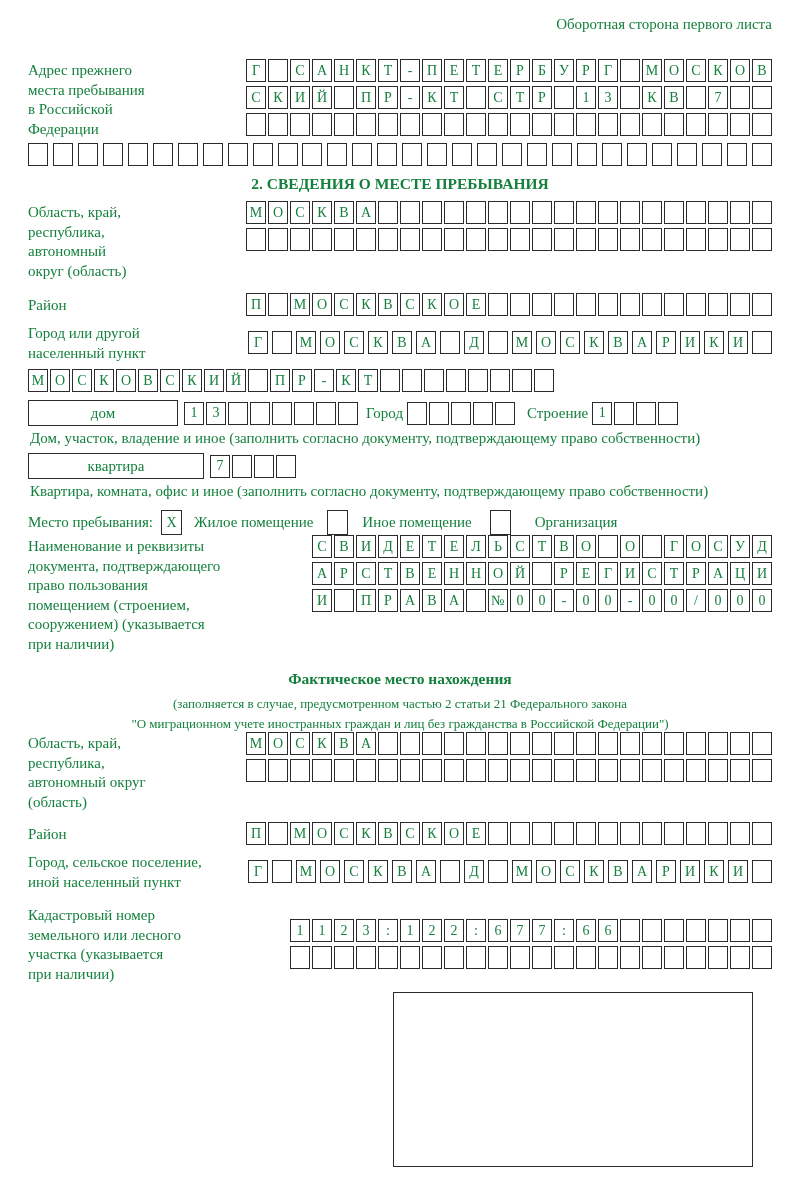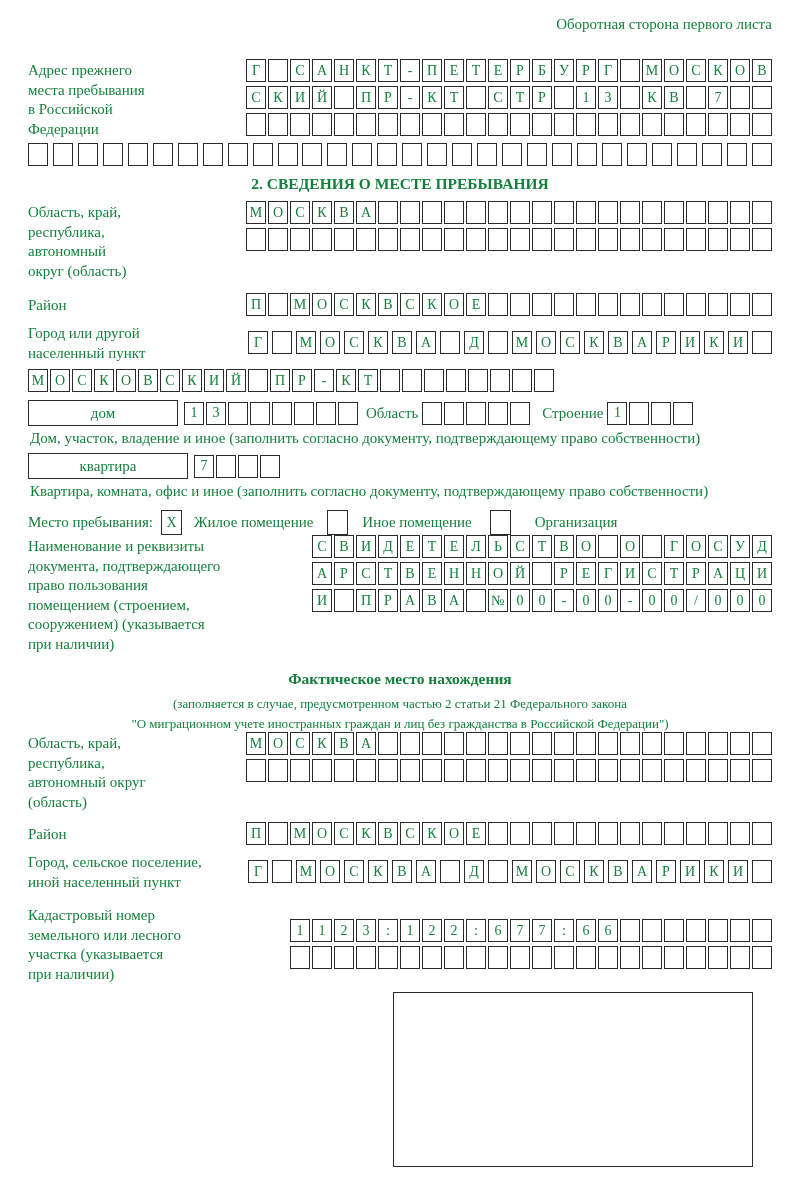--- a/index.html
+++ b/index.html
@@ -344,40 +344,40 @@
     <div class="cells" style="margin-left:6px;">
         <div class="cell">1</div>
         <div class="cell">3</div>
         <div class="cell"></div>
         <div class="cell"></div>
         <div class="cell"></div>
         <div class="cell"></div>
         <div class="cell"></div>
         <div class="cell"></div>
       </div>
-    <div class="ilabel">Область</div>
+    <div class="ilabel">Город</div>
     <div class="cells">
         <div class="cell"></div>
         <div class="cell"></div>
         <div class="cell"></div>
         <div class="cell"></div>
         <div class="cell"></div>
       </div>
     <div class="ilabel" style="margin-left:12px;">Строение</div>
     <div class="cells">
         <div class="cell">1</div>
         <div class="cell"></div>
         <div class="cell"></div>
         <div class="cell"></div>
       </div>
   </div>
   <div class="caption-l">Дом, участок, владение и иное (заполнить согласно документу, подтверждающему право собственности)</div>
 
   <div class="inline-row" style="margin-top:4px;">
-    <div class="wbox" style="width:160px;">
+    <div class="wbox" style="width:176px;">
         <span>квартира</span>
       </div>
     <div class="cells" style="margin-left:6px;">
         <div class="cell">7</div>
         <div class="cell"></div>
         <div class="cell"></div>
         <div class="cell"></div>
       </div>
   </div>
   <div class="caption-l">Квартира, комната, офис и иное (заполнить согласно документу, подтверждающему право собственности)</div>

